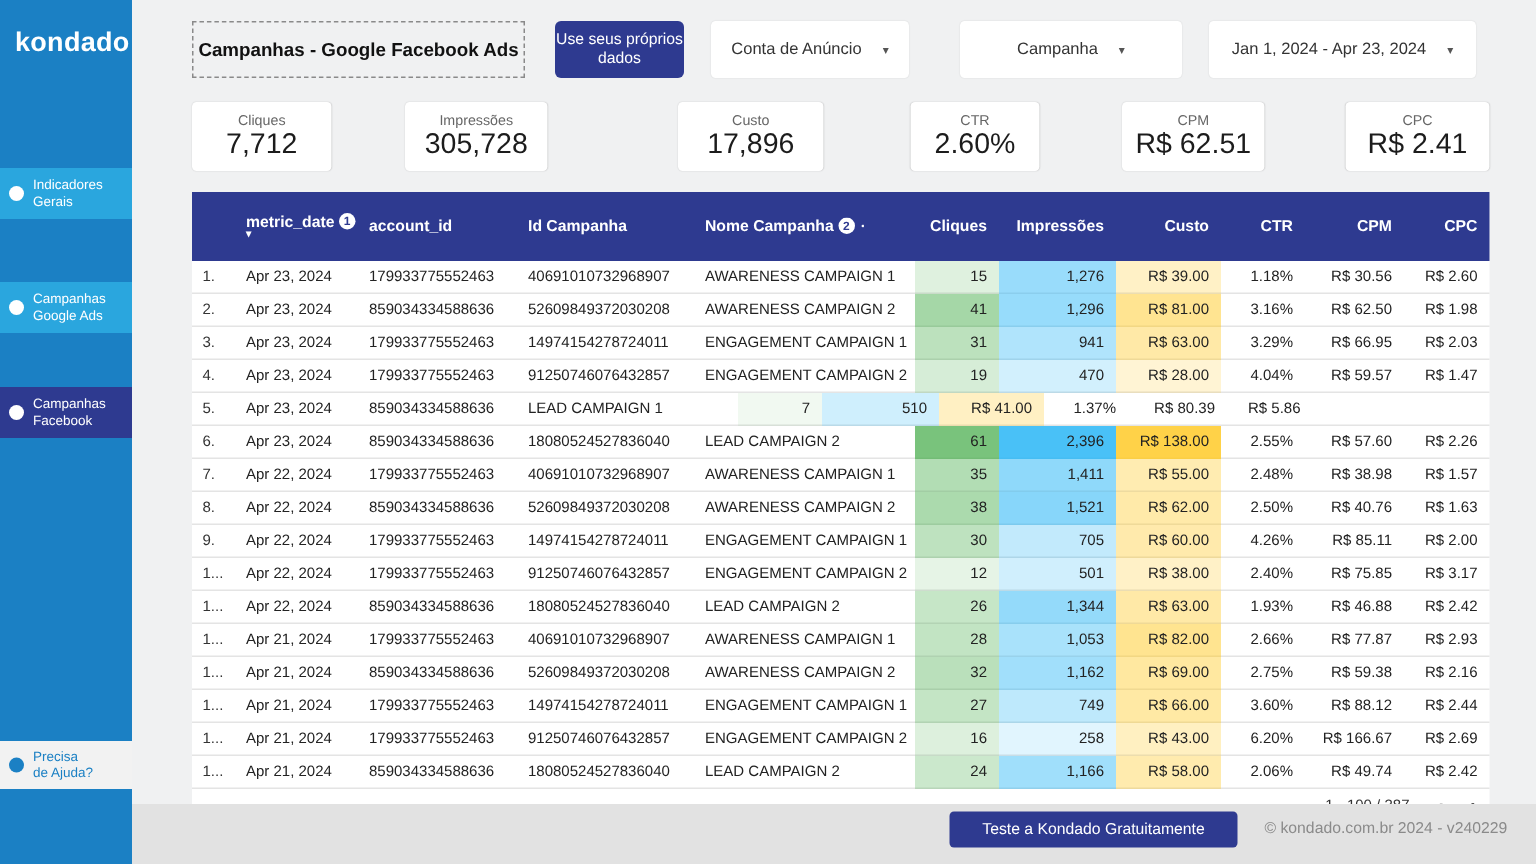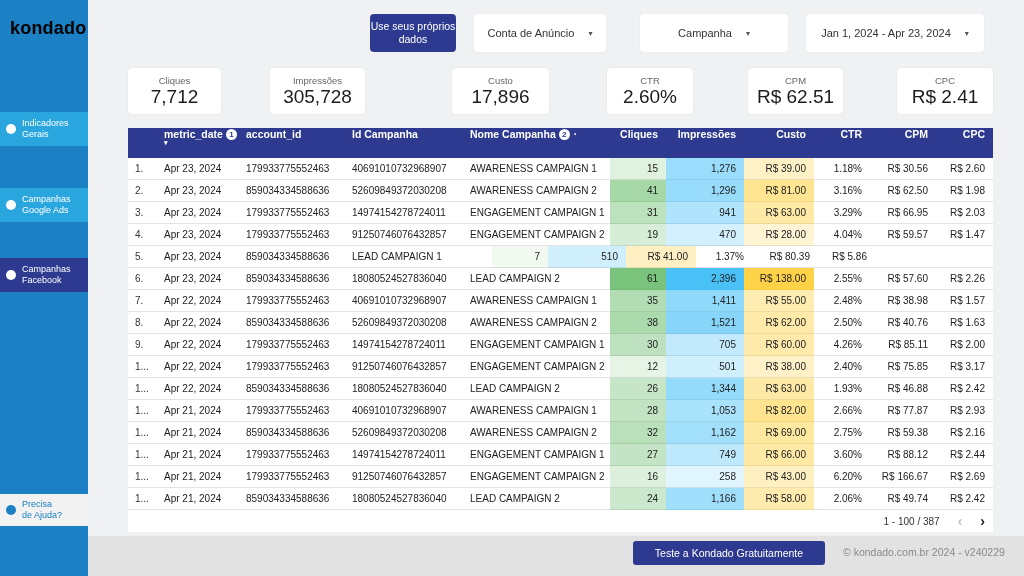--- a/index.html
+++ b/index.html
@@ -2,21 +2,21 @@
 <html><head>
 <meta charset="utf-8">
 <style>
   * { margin:0; padding:0; box-sizing:border-box; }
   html,body { width:1024px; height:576px; overflow:hidden; }
   body { font-family:"Liberation Sans", sans-serif; background:#f0f1f2; }
   #app { position:relative; width:1024px; height:576px; }
 
   
   #sidebar { position:absolute; left:0; top:0; width:88px; height:576px; background:#1b80c4; }
-  #logo { position:absolute; left:10px; top:18px; color:#000000; font-weight:bold; font-size:18px; letter-spacing:.2px; }
+  #logo { position:absolute; left:10px; top:18px; color:#ffffff; font-weight:bold; font-size:18px; letter-spacing:.2px; }
   .nav-item { position:absolute; left:0; width:88px; display:flex; align-items:center; gap:6px; padding:5px 4px 5px 6px; cursor:pointer; }
   .nav-item .dot { width:10px; height:10px; border-radius:50%; background:#fff; flex:0 0 auto; }
   .nav-item .nav-label { color:#fff; font-size:9px; line-height:11px; white-space:pre-line; }
   .nav-light { background:#2aa6de; }
   .nav-dark  { background:#2e3a90; }
   #nav-item-1 { top:112px; min-height:34px; }
   #nav-item-2 { top:188px; min-height:34px; }
   #nav-item-3 { top:258px; min-height:34px; }
   #help-item  { top:494px; min-height:28px; background:#f2f2f2; }
   #help-item .dot { background:#1b80c4; }
@@ -45,21 +45,21 @@
   #kpi-4 { left:660px; width:95px; }
   #kpi-5 { left:809px; width:96px; }
 
   
   #table { position:absolute; left:40px; top:128px; width:865px; background:#fff; }
   .tr, #thead { display:flex; width:865px; }
   .td, .th { flex:0 0 auto; overflow:hidden; white-space:nowrap; }
   .c0 { width:30px; }  .c1 { width:82px; }  .c2 { width:106px; } .c3 { width:118px; }
   .c4 { width:146px; } .c5 { width:56px; }  .c6 { width:78px; }  .c7 { width:70px; }
   .c8 { width:56px; }  .c9 { width:66px; }  .c10{ width:57px; }
-  #thead { background:#2e3a90; color:#fff; height:30px; font-size:10.5px; font-weight:bold; align-items:flex-start; }
+  #thead { background:#2e3a90; color:#fff; height:46px; font-size:10.5px; font-weight:bold; align-items:center; }
   .th { padding:0 8px 0 6px; cursor:pointer; }
   .th.num { text-align:right; padding-right:8px; }
   .badge { display:inline-block; width:11px; height:11px; border-radius:50%; background:#fff; color:#2e3a90; font-size:8px; font-weight:bold; text-align:center; line-height:11px; vertical-align:1px; margin-left:3px; }
   .sort-arrow { font-size:7px; line-height:6px; display:block; }
   .dash { font-size:10px; margin-left:4px; }
   .tr { height:22px; align-items:center; font-size:10px; color:#222; border-bottom:1px solid #e4e4e4; cursor:pointer; }
   .td { padding:0 8px 0 6px; height:22px; line-height:21px; }
   .td.num { text-align:right; }
   .td.c0 { color:#333; padding-left:7px; }
   
@@ -98,20 +98,21 @@
     </div>
     <div class="nav-item" id="help-item">
       <span class="dot"></span>
       <span class="nav-label">Precisa
 de Ajuda?</span>
     </div>
   </div>
 
   <div id="main">
 
+    <div id="title-box">Campanhas - Google Facebook Ads</div>
     <button id="cta-top">Use seus próprios dados</button>
 
     <div class="dropdown" id="dd-account">
       <span>Conta de Anúncio</span>
       <span class="caret">▾</span>
     </div>
     <div class="dropdown" id="dd-campaign">
       <span>Campanha</span>
       <span class="caret">▾</span>
     </div>

